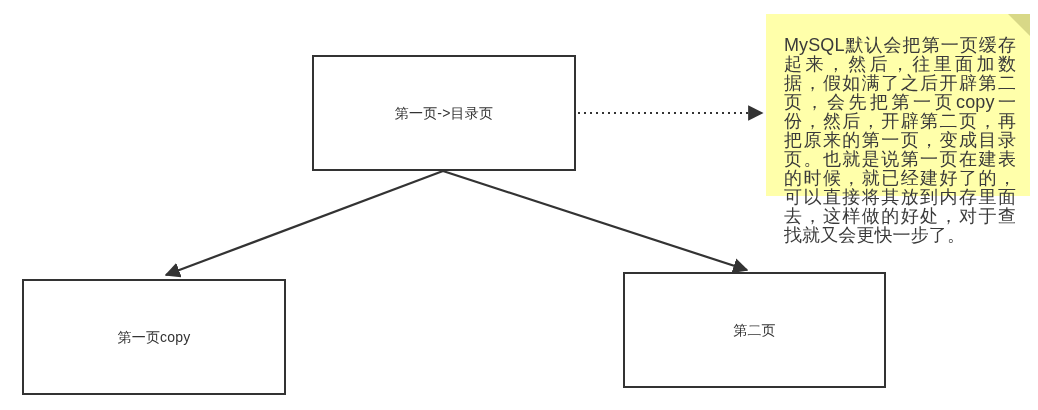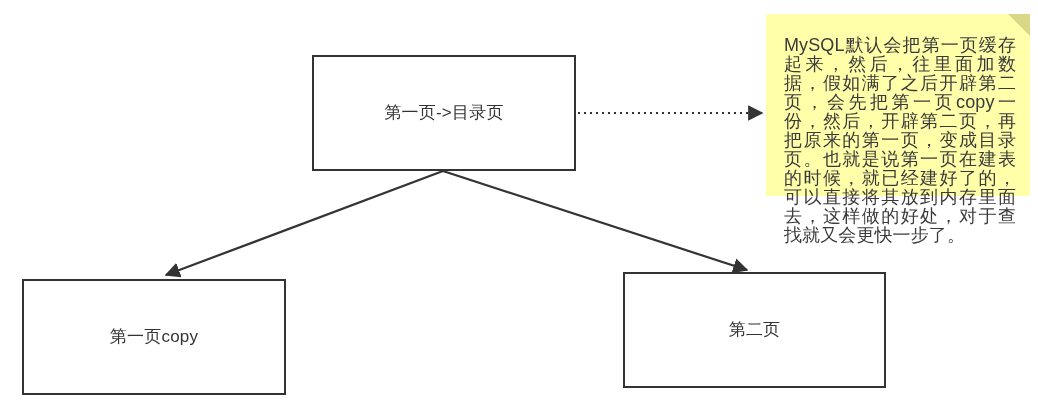--- a/index.html
+++ b/index.html
@@ -28,21 +28,21 @@
   .node-box {
     position: absolute;
     box-sizing: border-box;
     background: #ffffff;
     border: 2px solid #333333;
     display: flex;
     align-items: center;
     justify-content: center;
   }
   .node-label {
-    font-size: 17px;
+    font-size: 14px;
     color: #333333;
     line-height: 1.3;
     letter-spacing: 0.2px;
     white-space: nowrap;
   }
   
   #node-index-page {
     left: 312px;
     top: 55px;
     width: 264px;

